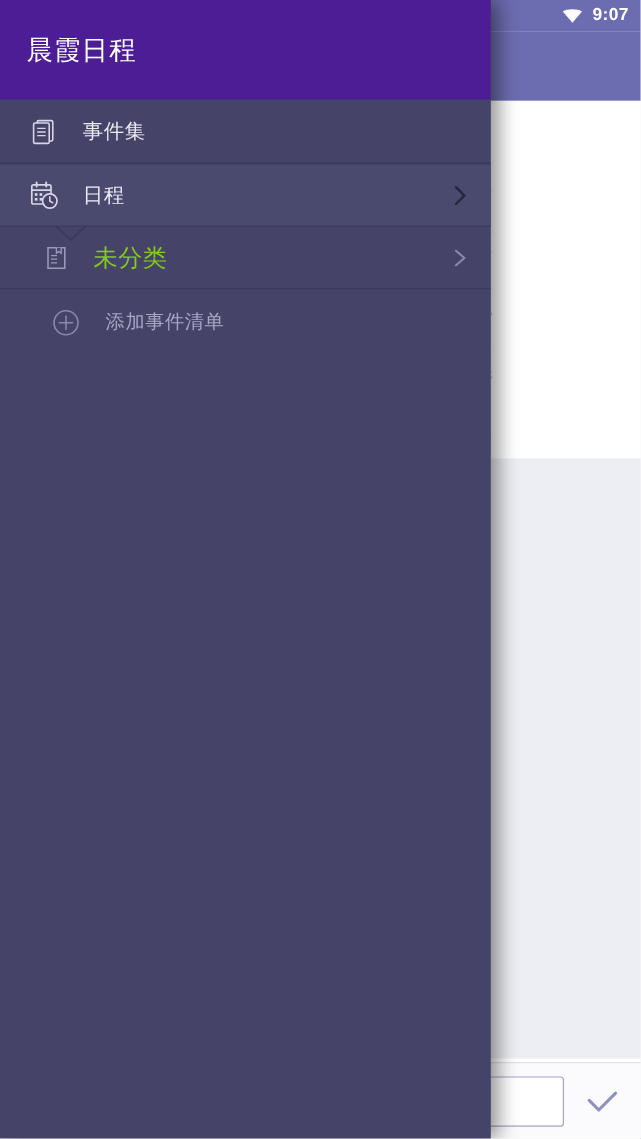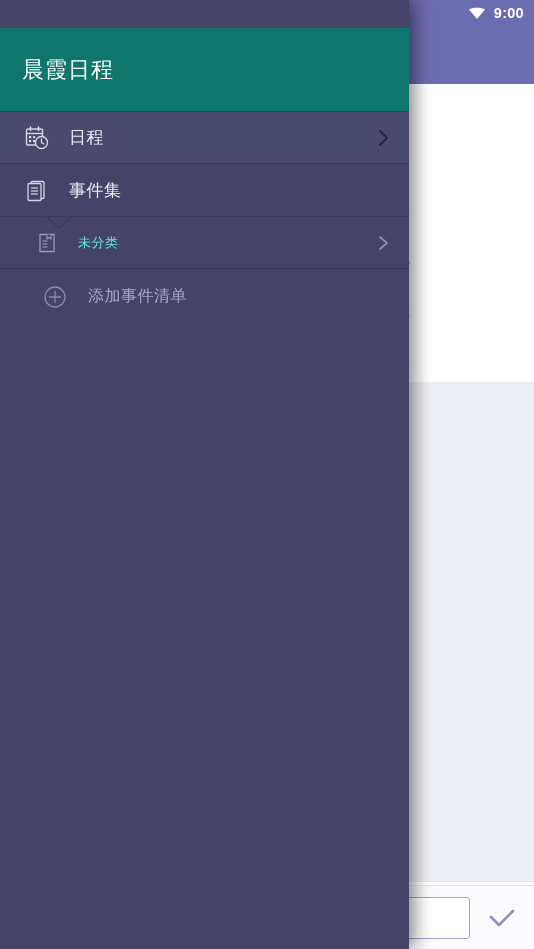--- a/index.html
+++ b/index.html
@@ -67,37 +67,37 @@
 
   
   .scrim { position:absolute; inset:0; background:rgba(0,0,0,0.0); }
   .drawer {
     position:absolute; top:0; left:0; width:409px; height:949px;
     background:#454468;
     box-shadow:6px 0 16px rgba(0,0,0,0.45);
     overflow:hidden;
   }
   .drawer-header {
-    height:83px; background:#0f766e;
-    display:flex; align-items:center; padding-left:22px;margin-top:28px;
+    height:83px; background:#4c1d95;
+    display:flex; align-items:center; padding-left:22px;
   }
   .drawer-title { color:#ffffff; font-size:22px; letter-spacing:1px; }
 
   .drawer-item {
     position:relative; height:53px;
     display:flex; align-items:center;
     padding-left:22px; padding-right:18px;
   }
   .drawer-item.primary { background:#4a496e; }
   .drawer-item .sep-top { position:absolute; left:0; top:0; width:100%; height:1px; background:#3a3a5c; }
   .drawer-item .sep-bot { position:absolute; left:0; bottom:0; width:100%; height:1px; background:#3a3a5c; }
 
   .item-icon { width:30px; height:30px; flex:0 0 30px; display:flex; align-items:center; justify-content:center; }
   .item-label { margin-left:17px; color:#eceaf4; font-size:17px; letter-spacing:.5px; flex:1 1 auto; }
-  .item-label.sub { color:#5eead4; font-size:13px; }
+  .item-label.sub { color:#84cc16; font-size:20px; }
   .chev { width:14px; height:20px; flex:0 0 14px; }
 
   .sub-item { padding-left:34px; height:52px; }
   .sub-item .item-icon { width:26px; height:26px; flex:0 0 26px; }
   .sub-item .item-label { margin-left:18px; }
 
   .notch-wrap { position:relative; height:0; }
   .notch {
     position:absolute; left:46px; top:-1px; width:26px; height:13px;
     overflow:hidden;
@@ -114,21 +114,21 @@
 <body>
 
 <div id="screen">
 
   <div class="app-layer">
 
     <div class="statusbar">
       <svg class="wifi-icon" viewBox="0 0 18 14">
         <path d="M1 3.6 C4 1 14 1 17 3.6 L9 13 Z" fill="#ffffff"></path>
       </svg>
-      <span class="status-time">9:00</span>
+      <span class="status-time">9:07</span>
     </div>
 
     <div class="appbar"></div>
 
     <div class="weekrow">
       <div class="weekcell">五</div>
       <div class="weekcell">六</div>
     </div>
 
     <div class="calgrid">
@@ -193,20 +193,34 @@
       </svg>
     </div>
   </div>
 
   <div class="scrim"></div>
 
   <div class="drawer">
 
     <div class="drawer-header">
       <span class="drawer-title">晨霞日程</span>
+    </div>
+
+    <div class="drawer-item">
+      <div class="item-icon">
+        <svg width="28" height="28" viewBox="0 0 28 28">
+          <rect x="8" y="4.5" width="13" height="17" rx="1.2" fill="none" stroke="#d7d5e6" stroke-width="1.3"></rect>
+          <rect x="5" y="6.5" width="13" height="17" rx="1.2" fill="#454468" stroke="#d7d5e6" stroke-width="1.3"></rect>
+          <line x1="8" y1="11" x2="15" y2="11" stroke="#d7d5e6" stroke-width="1.2"></line>
+          <line x1="8" y1="14" x2="15" y2="14" stroke="#d7d5e6" stroke-width="1.2"></line>
+          <line x1="8" y1="17" x2="15" y2="17" stroke="#d7d5e6" stroke-width="1.2"></line>
+        </svg>
+      </div>
+      <span class="item-label">事件集</span>
+      <div class="sep-bot"></div>
     </div>
 
     <div class="drawer-item primary">
       <div class="sep-top"></div>
       <div class="item-icon">
         <svg width="28" height="28" viewBox="0 0 28 28">
           <rect x="3.5" y="5" width="16" height="16" rx="1.5" fill="none" stroke="#d7d5e6" stroke-width="1.4"></rect>
           <line x1="3.5" y1="9.5" x2="19.5" y2="9.5" stroke="#d7d5e6" stroke-width="1.4"></line>
           <line x1="7.5" y1="3" x2="7.5" y2="6.5" stroke="#d7d5e6" stroke-width="1.6" stroke-linecap="round"></line>
           <line x1="15.5" y1="3" x2="15.5" y2="6.5" stroke="#d7d5e6" stroke-width="1.6" stroke-linecap="round"></line>
@@ -219,34 +233,20 @@
           <line x1="18.5" y1="18.5" x2="21" y2="20" stroke="#d7d5e6" stroke-width="1.3" stroke-linecap="round"></line>
         </svg>
       </div>
       <span class="item-label">日程</span>
       <svg class="chev" viewBox="0 0 14 20">
         <path d="M3 3 L10 10 L3 17" fill="none" stroke="#262640" stroke-width="2" stroke-linecap="round" stroke-linejoin="round"></path>
       </svg>
       <div class="sep-bot"></div>
     </div>
 
-    <div class="drawer-item">
-      <div class="item-icon">
-        <svg width="28" height="28" viewBox="0 0 28 28">
-          <rect x="8" y="4.5" width="13" height="17" rx="1.2" fill="none" stroke="#d7d5e6" stroke-width="1.3"></rect>
-          <rect x="5" y="6.5" width="13" height="17" rx="1.2" fill="#454468" stroke="#d7d5e6" stroke-width="1.3"></rect>
-          <line x1="8" y1="11" x2="15" y2="11" stroke="#d7d5e6" stroke-width="1.2"></line>
-          <line x1="8" y1="14" x2="15" y2="14" stroke="#d7d5e6" stroke-width="1.2"></line>
-          <line x1="8" y1="17" x2="15" y2="17" stroke="#d7d5e6" stroke-width="1.2"></line>
-        </svg>
-      </div>
-      <span class="item-label">事件集</span>
-      <div class="sep-bot"></div>
-    </div>
-
     <div class="notch-wrap">
       <div class="notch">
         <svg width="26" height="13" viewBox="0 0 26 13">
           <path d="M0 0 L13 12 L26 0" fill="none" stroke="#3a3a5c" stroke-width="1.6"></path>
         </svg>
       </div>
     </div>
 
     <div class="drawer-item sub-item">
       <div class="item-icon">

